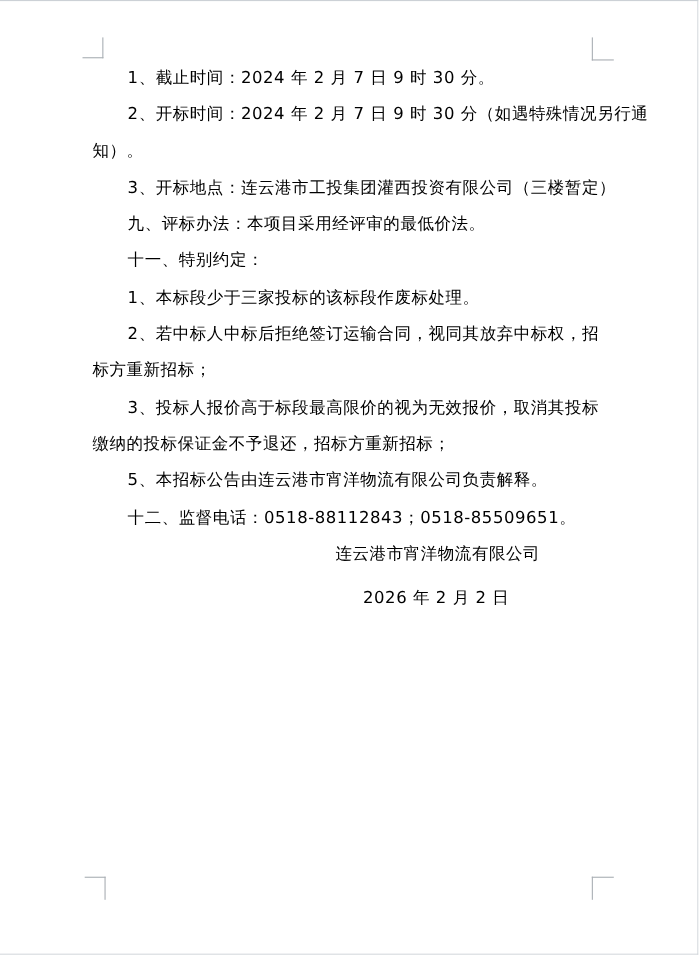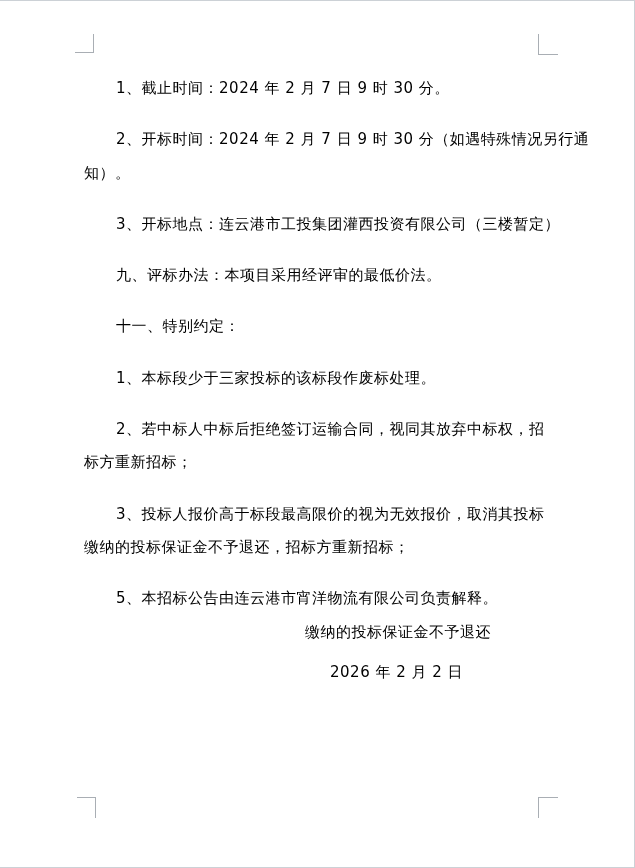--- a/index.html
+++ b/index.html
@@ -45,21 +45,21 @@
     width: 480px;
   }
   .line {
     font-size: 15px;
     line-height: 33.3px;
     height: 33.3px;
     white-space: nowrap;
     letter-spacing: 0.5px;
     color: #000000;
   }
-  .indent { padding-left: 32px; margin-top: 18px; }
+  .indent { padding-left: 32px; }
   .sig-company { padding-left: 221px; }
   .sig-date { padding-left: 246px; margin-top: 7px; }
 </style>
 </head>
 <body>
 
 <div class="page">
 
   <div class="mark mark-tl"></div>
   <div class="mark mark-tr"></div>
@@ -72,17 +72,18 @@
     <div class="line">知）。</div>
     <div class="line indent">3、开标地点：连云港市工投集团灌西投资有限公司（三楼暂定）</div>
     <div class="line indent">九、评标办法：本项目采用经评审的最低价法。</div>
     <div class="line indent">十一、特别约定：</div>
     <div class="line indent">1、本标段少于三家投标的该标段作废标处理。</div>
     <div class="line indent">2、若中标人中标后拒绝签订运输合同，视同其放弃中标权，招</div>
     <div class="line">标方重新招标；</div>
     <div class="line indent">3、投标人报价高于标段最高限价的视为无效报价，取消其投标</div>
     <div class="line">缴纳的投标保证金不予退还，招标方重新招标；</div>
     <div class="line indent">5、本招标公告由连云港市宵洋物流有限公司负责解释。</div>
-    <div class="line sig-company">缴纳的投标保证金不予退还</div>
+    <div class="line indent">十二、监督电话：0518-88112843；0518-85509651。</div>
+    <div class="line sig-company">连云港市宵洋物流有限公司</div>
     <div class="line sig-date">2026 年 2 月 2 日</div>
   </div>
 
 </div>
 
 </body></html>

